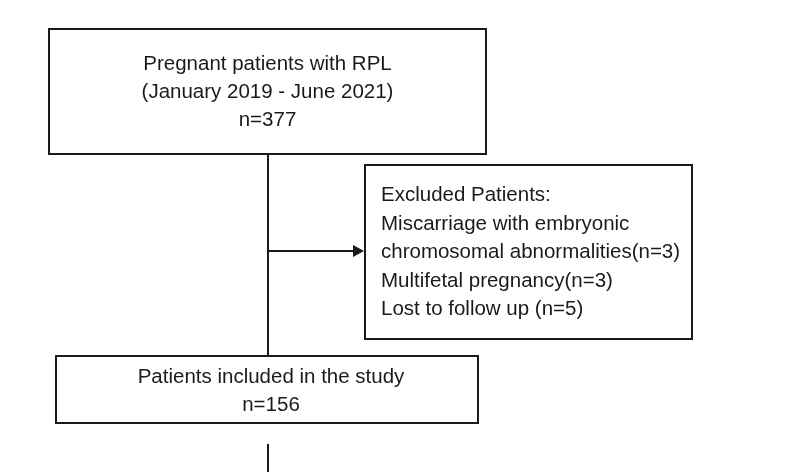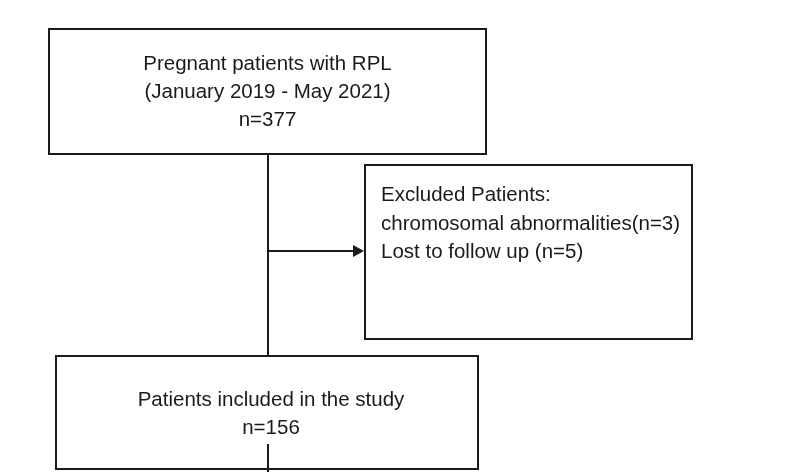--- a/index.html
+++ b/index.html
@@ -50,21 +50,21 @@
       padding: 14px 0 0 15px;
     }
     #box-excluded .line-text {
       line-height: 28.6px;
       text-align: left;
     }
     #box-included {
       left: 55px;
       top: 355px;
       width: 424px;
-      height: 115px;
+      height: 69px;
       padding-left: 8px;
     }
     .connector {
       position: absolute;
       background: #1a1a1a;
     }
     #line-main-upper {
       left: 267px;
       top: 155px;
       width: 2px;
@@ -91,31 +91,33 @@
       border-top: 6px solid transparent;
       border-bottom: 6px solid transparent;
       border-left: 11px solid #1a1a1a;
     }
   </style>
 </head>
 <body>
 
 <div id="box-top" class="box box-centered">
   <span class="line-text">Pregnant patients with RPL</span>
-  <span class="line-text">(January 2019 - May 2021)</span>
+  <span class="line-text">(January 2019 - June 2021)</span>
   <span class="line-text">n=377</span>
 </div>
 
 <div id="line-main-upper" class="connector"></div>
 <div id="line-branch" class="connector"></div>
 <div id="arrow-head"></div>
 
 <div id="box-excluded" class="box">
   <span class="line-text">Excluded Patients:</span>
+  <span class="line-text">Miscarriage with embryonic</span>
   <span class="line-text">chromosomal abnormalities(n=3)</span>
+  <span class="line-text">Multifetal pregnancy(n=3)</span>
   <span class="line-text">Lost to follow up (n=5)</span>
 </div>
 
 <div id="box-included" class="box box-centered">
   <span class="line-text">Patients included in the study</span>
   <span class="line-text">n=156</span>
 </div>
 
 <div id="line-main-lower" class="connector"></div>
 

